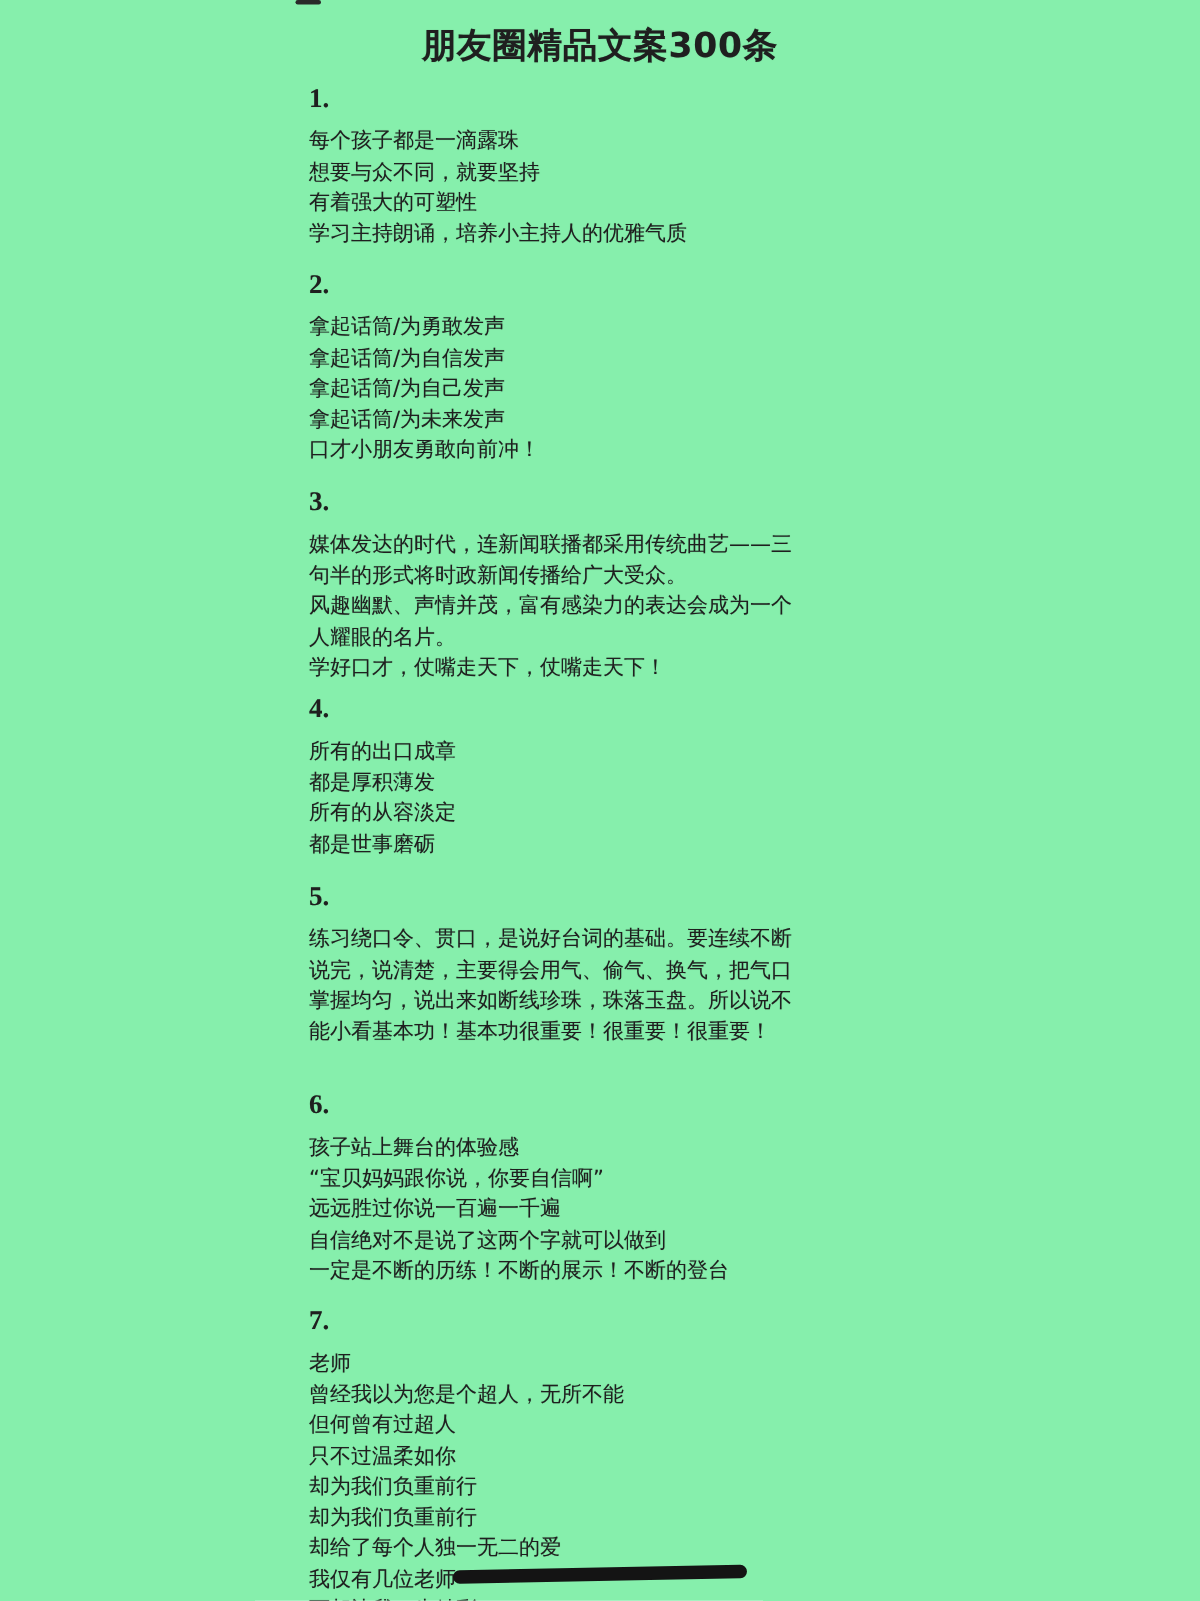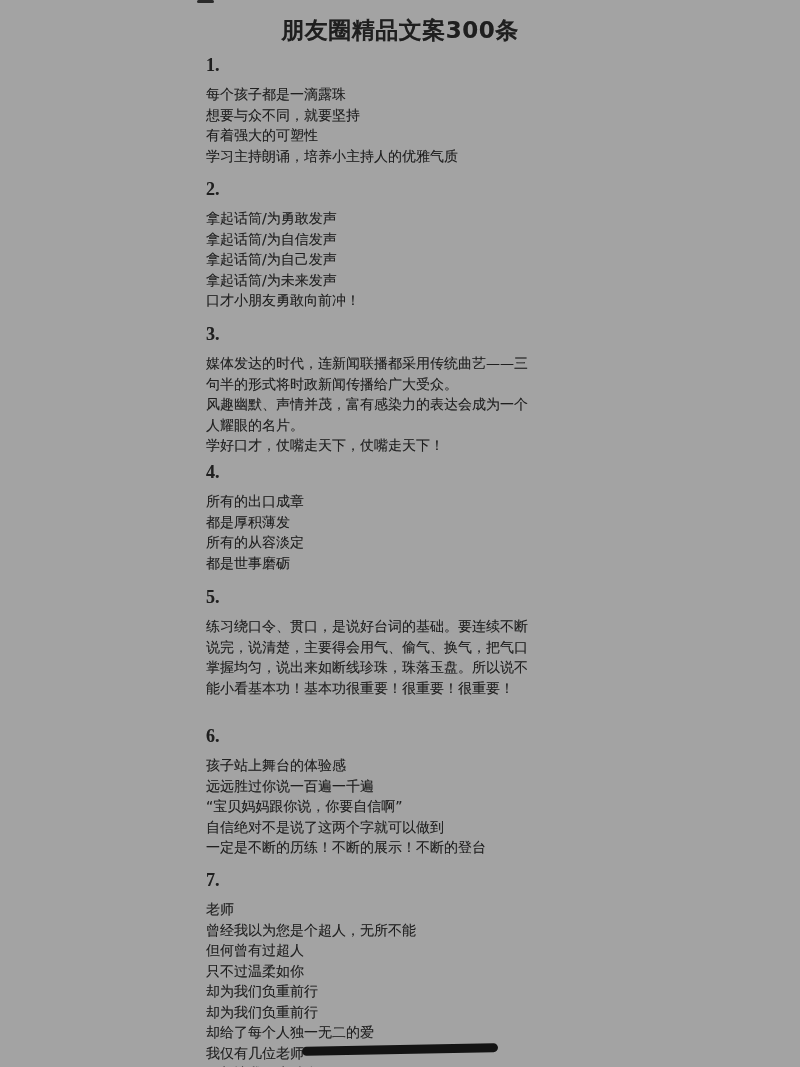--- a/index.html
+++ b/index.html
@@ -58,21 +58,21 @@
     top:0;
     width:17px;
     height:3px;
     border-radius:2px;
     background:#2a2a2a;
   }
 </style>
 </head>
 <body>
 
-<div class="page" style="background: #a3a3a3; color: rgb(31, 31, 31);">
+<div class="page" style="background: #86efac; color: rgb(31, 31, 31);">
   <span class="top-dash" style="background: rgb(42, 42, 42);"></span>
   <div class="title">朋友圈精品文案300条</div>
   <div id="doc-body">
       <div class="section" style="top: 56px;">
         <div class="sec-num">1.</div>
         <div>
           <div class="line">每个孩子都是一滴露珠</div>
           <div class="line">想要与众不同，就要坚持</div>
           <div class="line">有着强大的可塑性</div>
           <div class="line">学习主持朗诵，培养小主持人的优雅气质</div>
@@ -113,22 +113,22 @@
           <div class="line">练习绕口令、贯口，是说好台词的基础。要连续不断</div>
           <div class="line">说完，说清楚，主要得会用气、偷气、换气，把气口</div>
           <div class="line">掌握均匀，说出来如断线珍珠，珠落玉盘。所以说不</div>
           <div class="line">能小看基本功！基本功很重要！很重要！很重要！</div>
         </div>
       </div>
       <div class="section" style="top: 727px;">
         <div class="sec-num">6.</div>
         <div>
           <div class="line">孩子站上舞台的体验感</div>
+          <div class="line">“宝贝妈妈跟你说，你要自信啊”</div>
           <div class="line">远远胜过你说一百遍一千遍</div>
-          <div class="line">“宝贝妈妈跟你说，你要自信啊”</div>
           <div class="line">自信绝对不是说了这两个字就可以做到</div>
           <div class="line">一定是不断的历练！不断的展示！不断的登台</div>
         </div>
       </div>
       <div class="section" style="top: 871px;">
         <div class="sec-num">7.</div>
         <div>
           <div class="line">老师</div>
           <div class="line">曾经我以为您是个超人，无所不能</div>
           <div class="line">但何曾有过超人</div>

